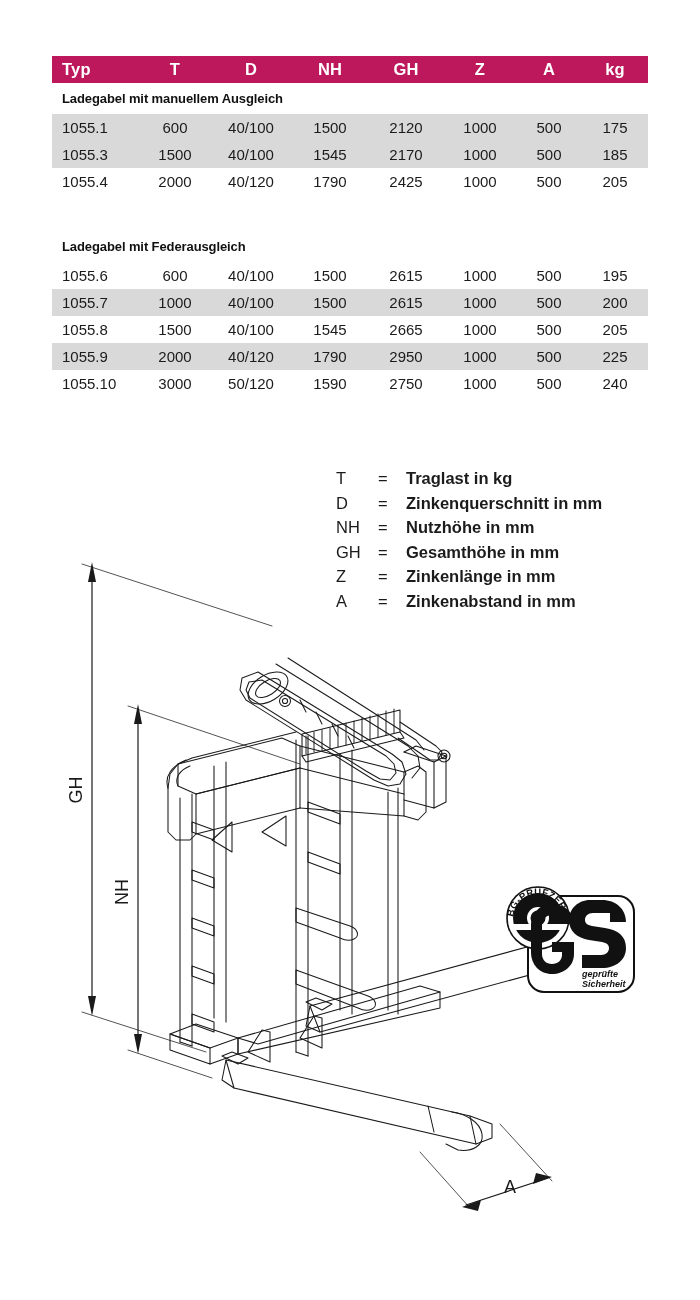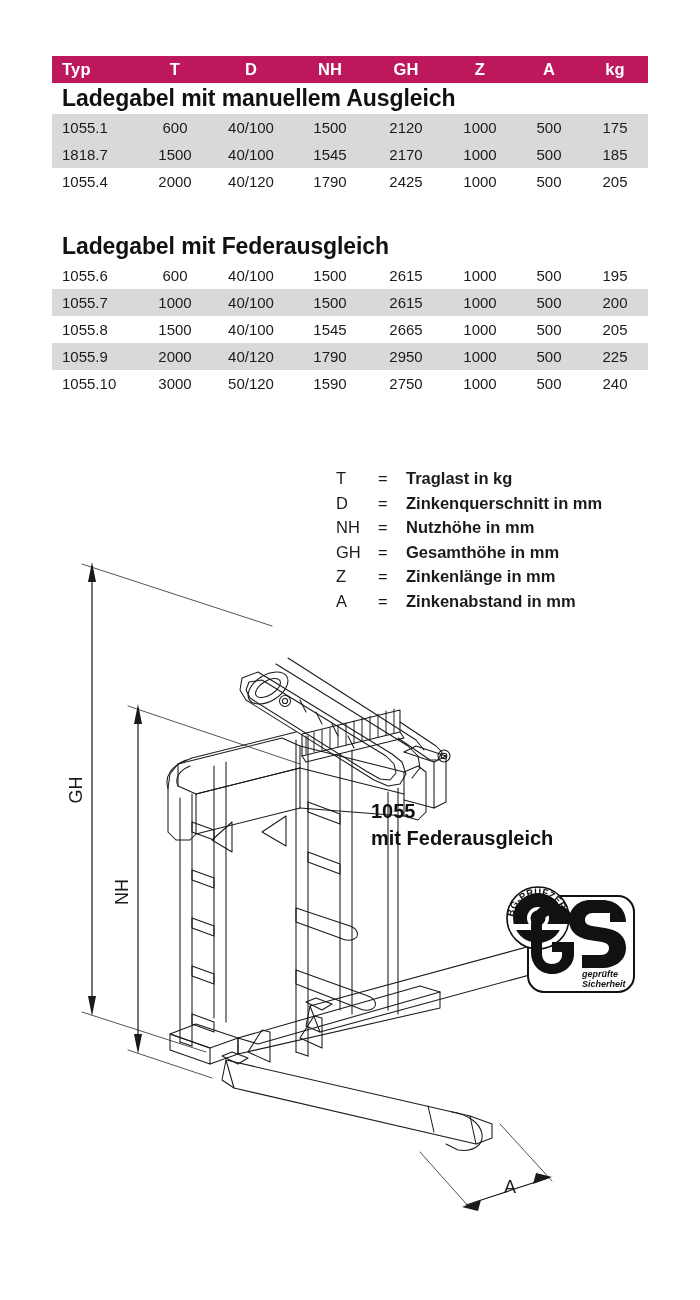--- a/index.html
+++ b/index.html
@@ -17,21 +17,21 @@
 
   tr.hdr{height:27px;background:#be185d;}
   tr.hdr th{
     color:#ffffff;font-size:16.5px;font-weight:bold;
     text-align:center;vertical-align:middle;letter-spacing:0.2px;
   }
   tr.hdr th.typcol{text-align:left;padding-left:10px;}
 
   tr.section{height:31px;background:#ffffff;}
   tr.section td{
-    font-size:23px;font-weight:bold;color:#111111;
+    font-size:13px;font-weight:bold;color:#111111;
     text-align:left;padding-left:10px;vertical-align:middle;
     letter-spacing:-0.1px;
   }
 
   tr.datarow{height:27px;}
   tr.datarow.shade{background:#d9d9d9;}
   tr.datarow.plain{background:#ffffff;}
   tr.datarow td{
     font-size:15px;color:#1b1b1b;text-align:center;vertical-align:middle;
   }
@@ -107,21 +107,21 @@
           <td class="typcol">1055.1</td>
           <td>600</td>
           <td>40/100</td>
           <td>1500</td>
           <td>2120</td>
           <td>1000</td>
           <td>500</td>
           <td>175</td>
         </tr>
         <tr class="datarow shade">
-          <td class="typcol">1818.7</td>
+          <td class="typcol">1055.3</td>
           <td>1500</td>
           <td>40/100</td>
           <td>1545</td>
           <td>2170</td>
           <td>1000</td>
           <td>500</td>
           <td>185</td>
         </tr>
         <tr class="datarow plain">
           <td class="typcol">1055.4</td>
@@ -383,24 +383,20 @@
         <path d="M222 516 L232 512 L248 518 L238 524 Z"></path>
 
       </g>
 
       <text x="82" y="250" font-family="Liberation Sans, sans-serif" font-size="18" fill="#1a1a1a" text-anchor="middle" transform="rotate(-90 82 250)">GH</text>
       <text x="128" y="352" font-family="Liberation Sans, sans-serif" font-size="18" fill="#1a1a1a" text-anchor="middle" transform="rotate(-90 128 352)">NH</text>
       <text x="510" y="653" font-family="Liberation Sans, sans-serif" font-size="18" fill="#1a1a1a" text-anchor="middle">A</text>
     </svg>
   </div>
 
-  <div class="prodlabel">
-    <div>1055</div>
-    <div>mit Federausgleich</div>
-  </div>
 
   <div class="gsmark">
     <svg width="140" height="118" viewBox="0 0 140 118" xmlns="http://www.w3.org/2000/svg">
 
       <rect x="30" y="18" width="106" height="96" rx="16" ry="16" fill="#ffffff" stroke="#111111" stroke-width="2"></rect>
 
       <g>
         <circle cx="40" cy="40" r="31" fill="#ffffff" stroke="#111111" stroke-width="1.6"></circle>
         <circle cx="40" cy="40" r="25" fill="#111111"></circle>
         <circle cx="40" cy="40" r="11" fill="#ffffff"></circle>

